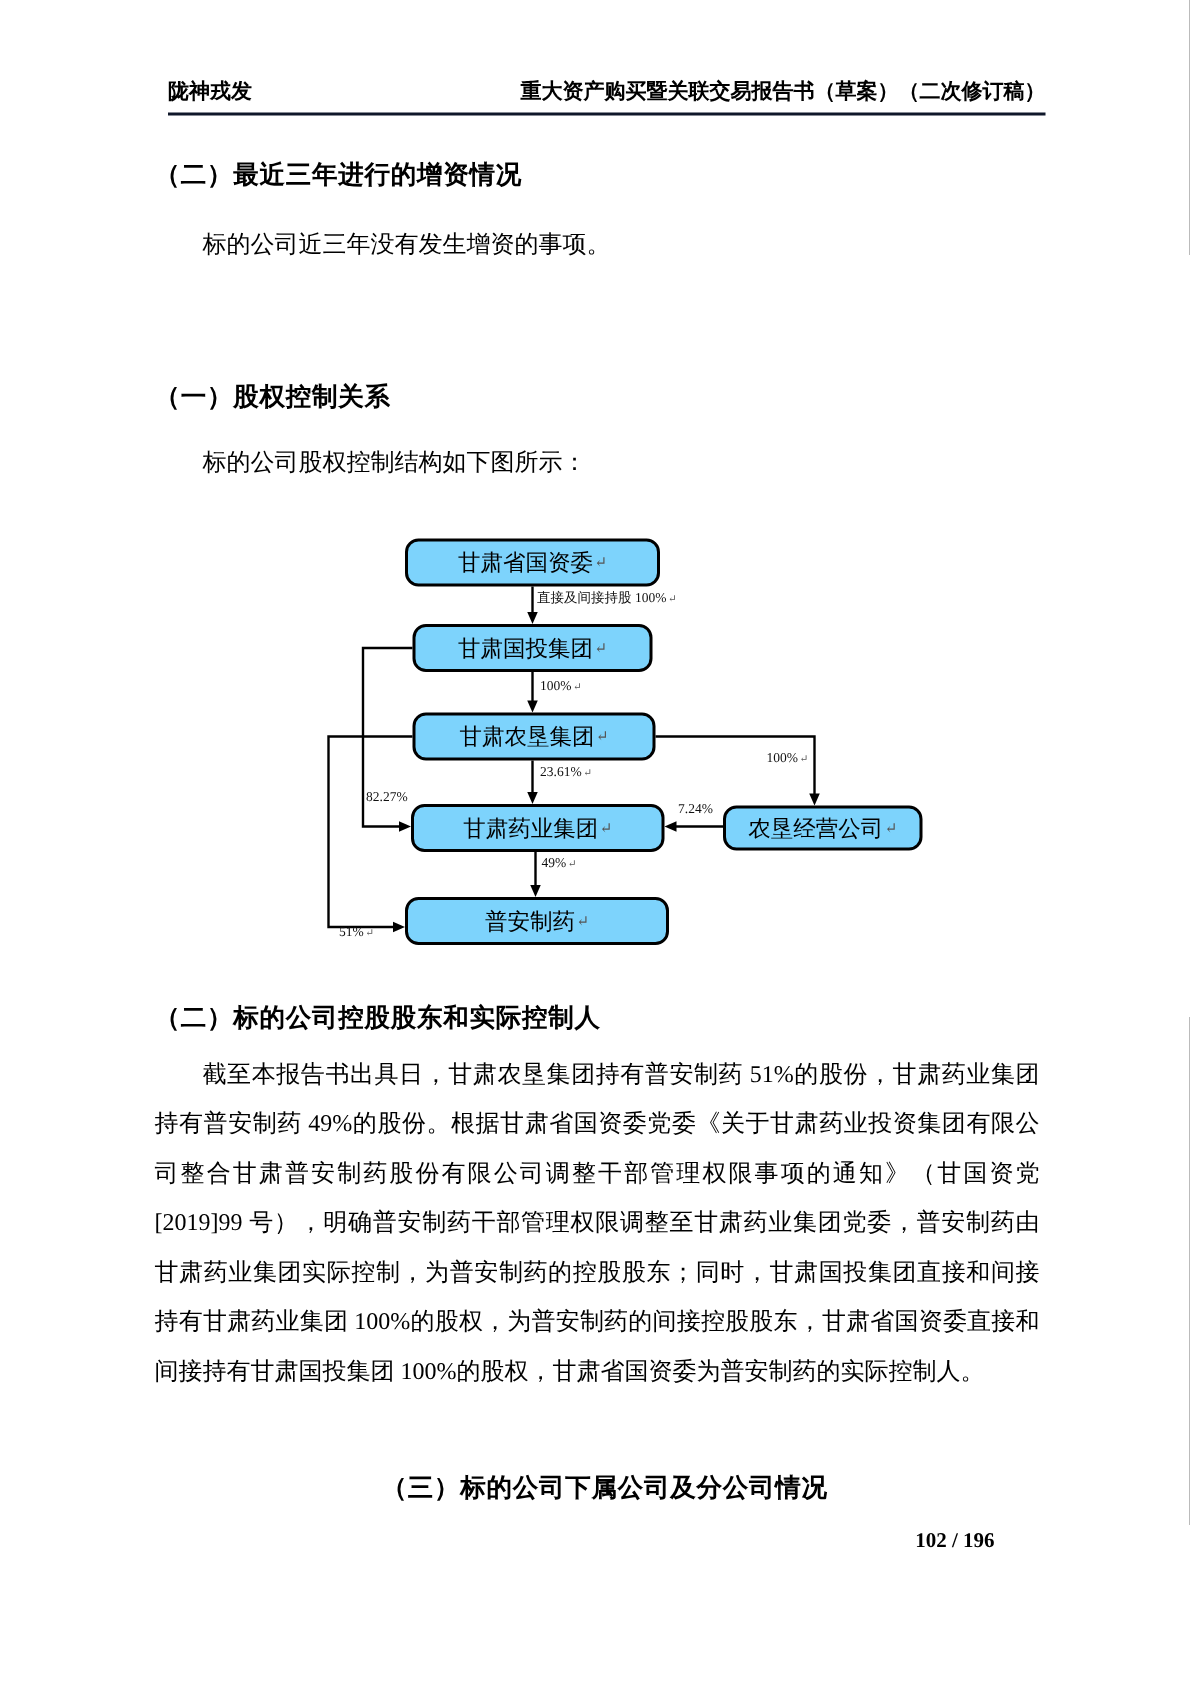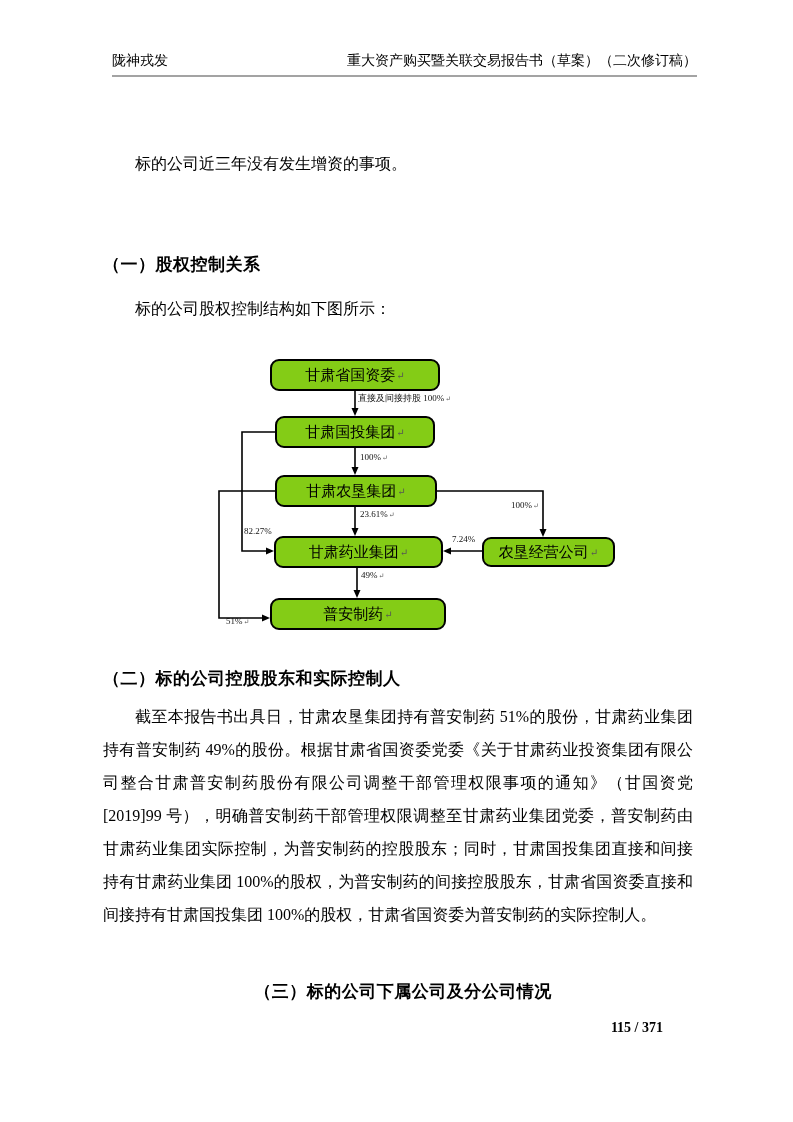--- a/index.html
+++ b/index.html
@@ -8,22 +8,23 @@
     width:793px;height:1122px;
     background:#ffffff;
     margin:0 auto;
     font-family:"Liberation Serif","DejaVu Serif",serif;
     color:#000;
     overflow:hidden;
   }
   
   .header{
     position:absolute;left:112px;top:52px;width:585px;height:23px;
-    border-bottom:2px solid #a3a3a3;
+    border-bottom:2px solid #0f172a;
     font-size:14px;
+    font-weight:bold;
   }
   .header .hl{float:left;}
   .header .hr{float:right;}
   
   .h1{
     position:absolute;left:103px;width:600px;
     font-family:"Liberation Sans","DejaVu Sans",sans-serif;
     font-weight:bold;font-size:19px;letter-spacing:0.5px;
   }
   .h2{
@@ -37,21 +38,21 @@
     font-size:16px;line-height:33px;
     text-align:justify;text-indent:32px;
   }
   
   .diagram{
     position:absolute;left:103px;top:355px;width:590px;height:290px;
   }
   .diagram svg{position:absolute;left:0;top:0;}
   .obox{
     position:absolute;
-    border:2px solid #000;border-radius:9px;background:#84cc16;
+    border:2px solid #000;border-radius:9px;background:#7dd3fc;
     text-align:center;font-size:15px;
     display:flex;align-items:center;justify-content:center;
     box-sizing:border-box;
   }
   .ret{font-size:10px;color:#555;margin-left:1px;}
   .elabel{
     position:absolute;font-size:9px;white-space:nowrap;
     font-family:"Liberation Serif","DejaVu Serif",serif;color:#111;
   }
   .elabel .ret{font-size:7px;}
@@ -64,20 +65,21 @@
 </head>
 <body>
 
 <div class="page">
 
   <div class="header">
     <span class="hl">陇神戎发</span>
     <span class="hr">重大资产购买暨关联交易报告书（草案）（二次修订稿）</span>
   </div>
 
+  <div class="h2" style="top:105px;">（二）最近三年进行的增资情况</div>
   <div class="para" style="top:147px;">标的公司近三年没有发生增资的事项。</div>
 
 
   <div class="h2" style="top:253px;">（一）股权控制关系</div>
   <div class="para" style="top:292px;">标的公司股权控制结构如下图所示：</div>
 
   <div class="diagram">
     <svg width="590" height="290" viewBox="0 0 590 290">
       <g stroke="#000" stroke-width="1.6" fill="none">
         <line x1="252" y1="36" x2="252" y2="58"></line>
@@ -150,15 +152,15 @@
     <div class="elabel" style="left:123px;top:242px;margin-top:19px;">
       <span>51%</span><span class="ret">↵</span>
     </div>
   </div>
 
   <div class="h2" style="top:667px;">（二）标的公司控股股东和实际控制人</div>
   <div class="para" style="top:700px;">截至本报告书出具日，甘肃农垦集团持有普安制药 51%的股份，甘肃药业集团持有普安制药 49%的股份。根据甘肃省国资委党委《关于甘肃药业投资集团有限公司整合甘肃普安制药股份有限公司调整干部管理权限事项的通知》（甘国资党[2019]99 号），明确普安制药干部管理权限调整至甘肃药业集团党委，普安制药由甘肃药业集团实际控制，为普安制药的控股股东；同时，甘肃国投集团直接和间接持有甘肃药业集团 100%的股权，为普安制药的间接控股股东，甘肃省国资委直接和间接持有甘肃国投集团 100%的股权，甘肃省国资委为普安制药的实际控制人。</div>
 
   <div class="h2" style="top:980px;text-align:center;">（三）标的公司下属公司及分公司情况</div>
 
-  <div class="pageno">115 / 371</div>
+  <div class="pageno">102 / 196</div>
 
 </div>
 
 </body></html>

